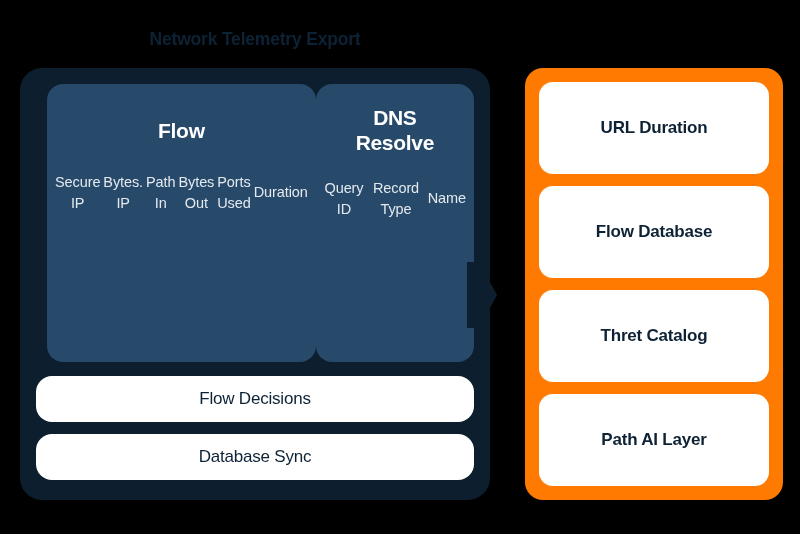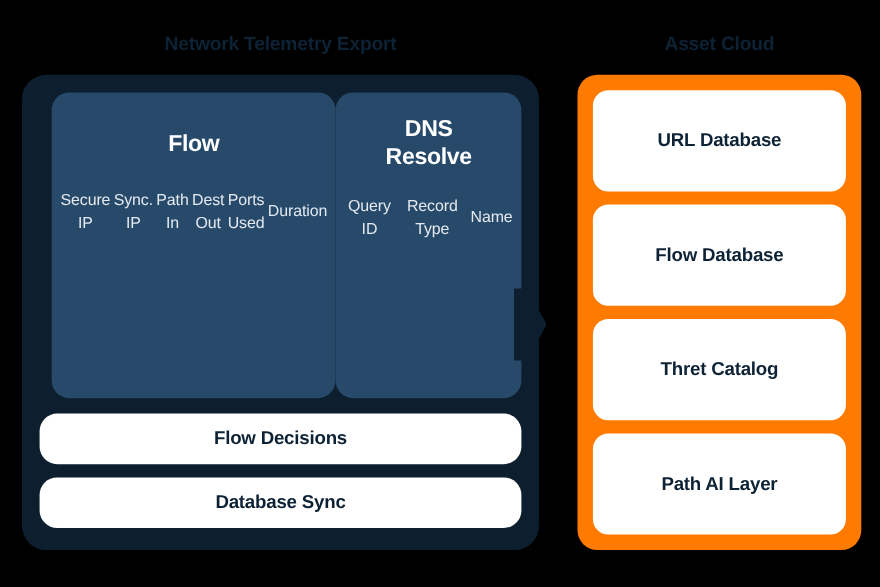--- a/index.html
+++ b/index.html
@@ -115,21 +115,21 @@
     gap: 12px;
   }
   .bar {
     background: #ffffff;
     border-radius: 16px;
     height: 46px;
     display: flex;
     align-items: center;
     justify-content: center;
     color: #0d2235;
-    font-weight: bold;
+    font-weight: normal;
     font-size: 17px;
     letter-spacing: -0.2px;
   }
 
   
   .cloud-panel {
     position: absolute;
     left: 525px;
     top: 68px;
     width: 258px;
@@ -156,33 +156,32 @@
     text-align: center;
   }
 </style>
 </head>
 <body>
 
 <div class="canvas">
 
   <div class="title" id="title-left">Network Telemetry Export</div>
 
-  <div class="title" id="title-right">Asset Cloud</div>
 
   <div class="telemetry-panel">
 
     <div class="columns">
 
       <div class="column single-line">
         <div class="column-title">Flow</div>
         <div class="column-items">
           <div class="column-item">Secure IP</div>
-          <div class="column-item">Sync. IP</div>
+          <div class="column-item">Bytes. IP</div>
           <div class="column-item">Path In</div>
-          <div class="column-item">Dest Out</div>
+          <div class="column-item">Bytes Out</div>
           <div class="column-item">Ports Used</div>
           <div class="column-item">Duration</div>
         </div>
       </div>
 
       <div class="column">
         <div class="column-title">DNS
 Resolve</div>
         <div class="column-items">
           <div class="column-item">Query ID</div>
@@ -197,19 +196,19 @@
     <div class="bars">
       <div class="bar">Flow Decisions</div>
       <div class="bar">Database Sync</div>
     </div>
 
   </div>
 
   <div class="arrow-nub"></div>
 
   <div class="cloud-panel">
-    <div class="cloud-card">URL Database</div>
+    <div class="cloud-card">URL Duration</div>
     <div class="cloud-card">Flow Database</div>
     <div class="cloud-card">Thret Catalog</div>
     <div class="cloud-card">Path AI Layer</div>
   </div>
 
 </div>
 
 </body></html>

